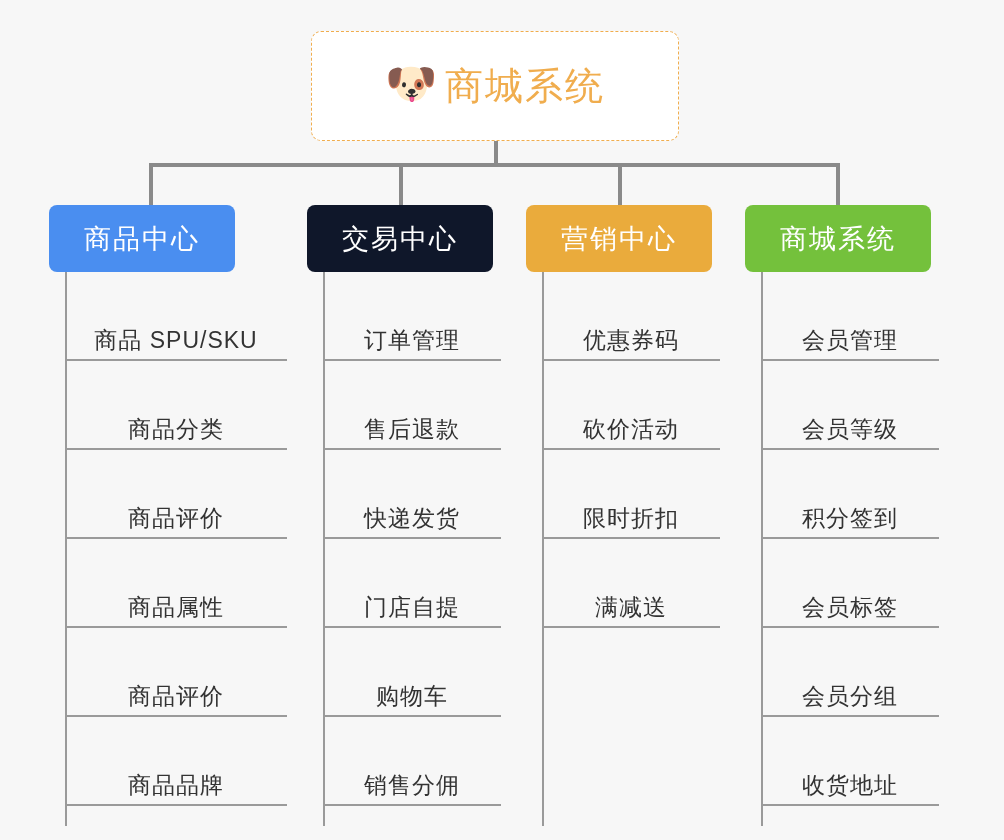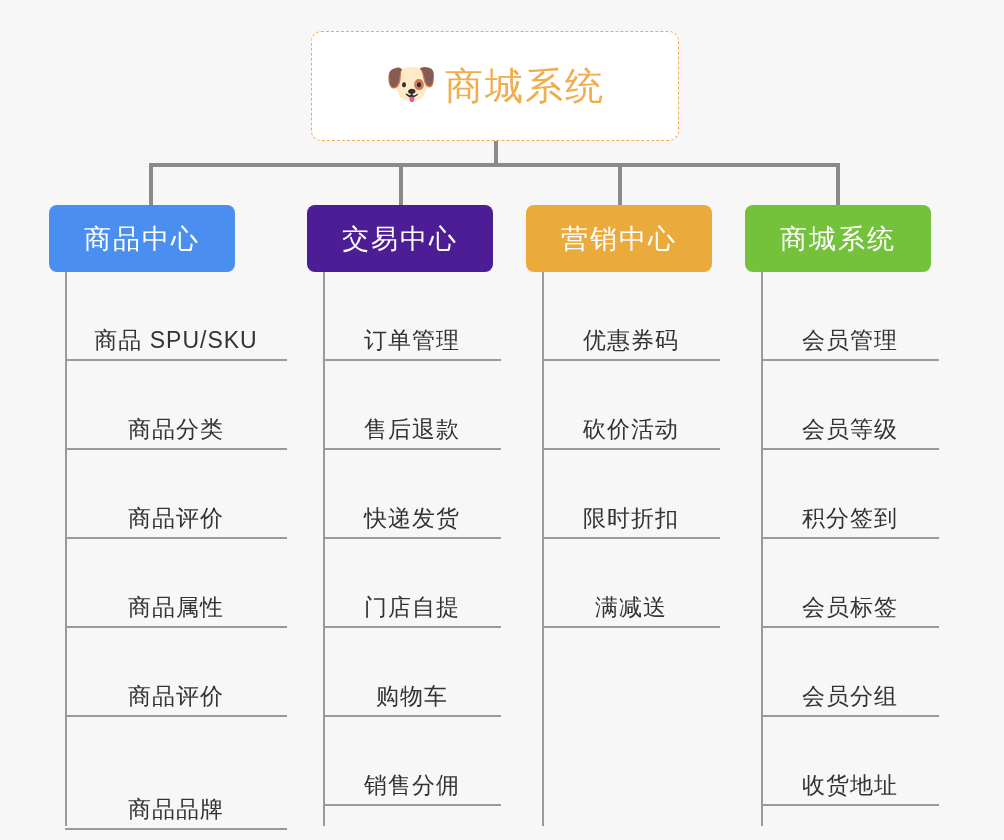--- a/index.html
+++ b/index.html
@@ -174,28 +174,28 @@
         </li>
       <li class="leaf-item" style="border-bottom-color: rgb(154, 154, 154);">
           <span class="leaf-label">商品评价</span>
         </li>
       <li class="leaf-item" style="border-bottom-color: rgb(154, 154, 154);">
           <span class="leaf-label">商品属性</span>
         </li>
       <li class="leaf-item" style="border-bottom-color: rgb(154, 154, 154);">
           <span class="leaf-label">商品评价</span>
         </li>
-      <li class="leaf-item" style="border-bottom-color: rgb(154, 154, 154); margin-top: 24px;">
+      <li class="leaf-item" style="border-bottom-color: rgb(154, 154, 154);">
           <span class="leaf-label">商品品牌</span>
         </li>
     </ul>
   </div>
 
   <div class="branch branch-1">
-    <div class="branch-head" style="background-color: #4c1d95;">交易中心</div>
+    <div class="branch-head" style="background-color: #0f172a;">交易中心</div>
     <div class="branch-trunk" style="background: rgb(154, 154, 154);"></div>
     <ul class="leaf-list">
       <li class="leaf-item" style="border-bottom-color: rgb(154, 154, 154);">
           <span class="leaf-label">订单管理</span>
         </li>
       <li class="leaf-item" style="border-bottom-color: rgb(154, 154, 154);">
           <span class="leaf-label">售后退款</span>
         </li>
       <li class="leaf-item" style="border-bottom-color: rgb(154, 154, 154);">
           <span class="leaf-label">快递发货</span>

